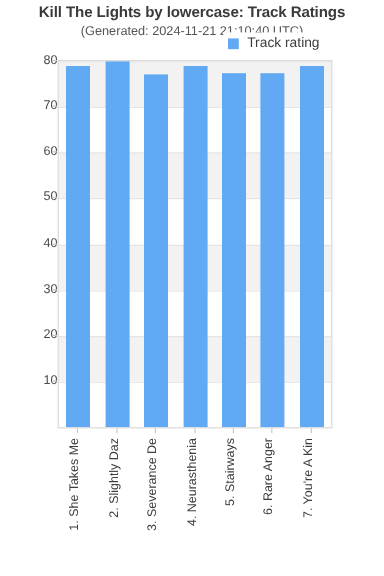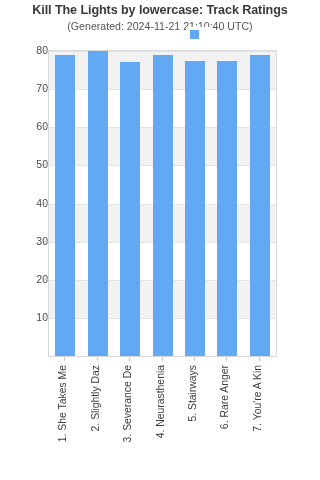--- a/index.html
+++ b/index.html
@@ -168,20 +168,21 @@
 <body>
 
 <div id="chart-root">
 
   <div class="chart-title">Kill The Lights by lowercase: Track Ratings</div>
 
   <div class="chart-subtitle">(Generated: 2024-11-21 21:10:40 UTC)</div>
 
   <div class="legend">
     <span class="legend-swatch"></span>
+    <span class="legend-label">Track rating</span>
   </div>
 
   <div class="y-axis" id="y-axis">
       <div class="ytick-label" style="top: 261.875px;">10</div>
       <div class="ytick-mark" style="top: 266.875px;"></div>
       <div class="ytick-label" style="top: 223.75px;">20</div>
       <div class="ytick-mark" style="top: 228.75px;"></div>
       <div class="ytick-label" style="top: 185.625px;">30</div>
       <div class="ytick-mark" style="top: 190.625px;"></div>
       <div class="ytick-label" style="top: 147.5px;">40</div>

